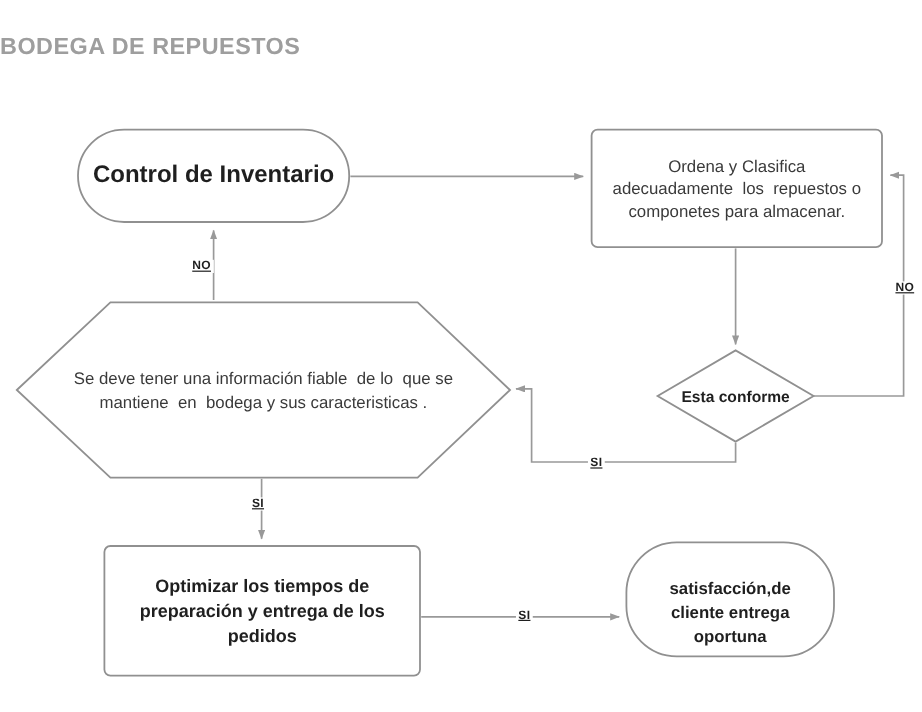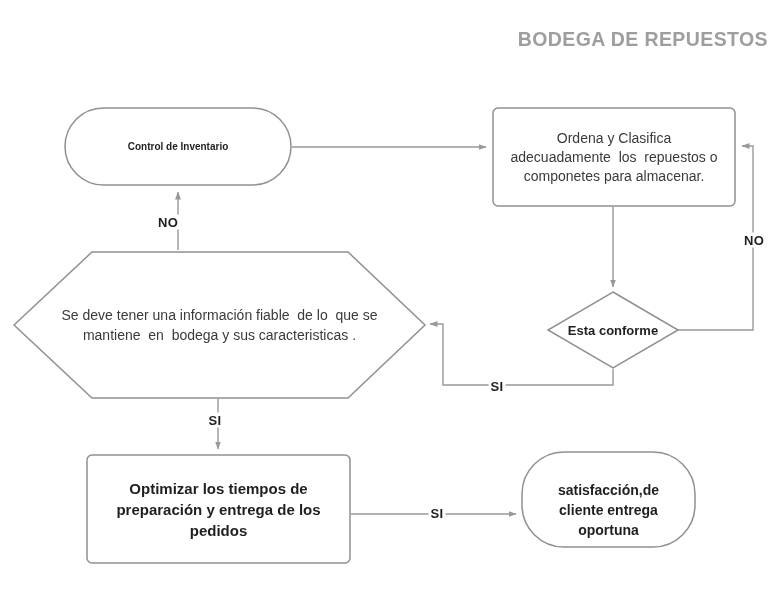--- a/index.html
+++ b/index.html
@@ -2,33 +2,33 @@
 <html><head>
 <meta charset="utf-8">
 <style>
   html,body{margin:0;padding:0;background:#ffffff;}
   .canvas{
     position:relative;width:768px;height:593px;background:#ffffff;overflow:hidden;
     font-family:"Liberation Sans", sans-serif;
   }
   .title{
     position:absolute;left:0;top:28px;width:768px;margin:0;
-    text-align:right;font-size:19.5px;font-weight:bold;letter-spacing:0.4px;
+    text-align:left;font-size:19.5px;font-weight:bold;letter-spacing:0.4px;
     color:#9e9e9e;
   }
   svg.layer{position:absolute;left:0;top:0;}
   .node-label{
     position:absolute;display:flex;align-items:center;justify-content:center;
     text-align:center;white-space:pre-wrap;color:#3a3a3a;
   }
   .bold{font-weight:bold;color:#1f1f1f;}
   .edge-label{
     position:absolute;transform:translate(-50%,-50%);
     background:#ffffff;padding:0 2px;
-    font-size:13px;font-weight:bold;color:#1f1f1f;letter-spacing:0.3px;
+    font-size:10px;font-weight:bold;color:#1f1f1f;letter-spacing:0.3px;text-decoration:underline;
   }
 </style>
 </head>
 <body>
 
 <div class="canvas">
 
   <h1 class="title">BODEGA DE REPUESTOS</h1>
 
   <svg class="layer" width="768" height="593" viewBox="0 0 768 593">
@@ -47,21 +47,21 @@
 
     <path d="M292,147 L486,147" fill="none" stroke="#999999" stroke-width="1.4" marker-end="url(#arrow)"></path>
     <path d="M178,250 L178,192" fill="none" stroke="#999999" stroke-width="1.4" marker-end="url(#arrow)"></path>
     <path d="M613,207 L613,287" fill="none" stroke="#999999" stroke-width="1.4" marker-end="url(#arrow)"></path>
     <path d="M678,330 L753,330 L753,146 L742,146" fill="none" stroke="#999999" stroke-width="1.4" marker-end="url(#arrow)"></path>
     <path d="M613,369 L613,385 L443,385 L443,324 L430,324" fill="none" stroke="#999999" stroke-width="1.4" marker-end="url(#arrow)"></path>
     <path d="M218,399 L218,449" fill="none" stroke="#999999" stroke-width="1.4" marker-end="url(#arrow)"></path>
     <path d="M351,514 L516,514" fill="none" stroke="#999999" stroke-width="1.4" marker-end="url(#arrow)"></path>
   </svg>
 
-  <div class="node-label bold" style="left:65px;top:108px;width:226px;height:77px;font-size:10px;">Control de Inventario</div>
+  <div class="node-label bold" style="left:65px;top:108px;width:226px;height:77px;font-size:20px;">Control de Inventario</div>
 
   <div class="node-label" style="left:14px;top:252px;width:411px;height:146px;font-size:14px;line-height:20px;">Se deve tener una información fiable  de lo  que se
 mantiene  en  bodega y sus caracteristicas .</div>
 
   <div class="node-label" style="left:493px;top:108px;width:242px;height:98px;font-size:14px;line-height:19px;">Ordena y Clasifica
 adecuadamente  los  repuestos o
 componetes para almacenar.</div>
 
   <div class="node-label bold" style="left:548px;top:292px;width:130px;height:76px;font-size:13px;">Esta conforme</div>
 

